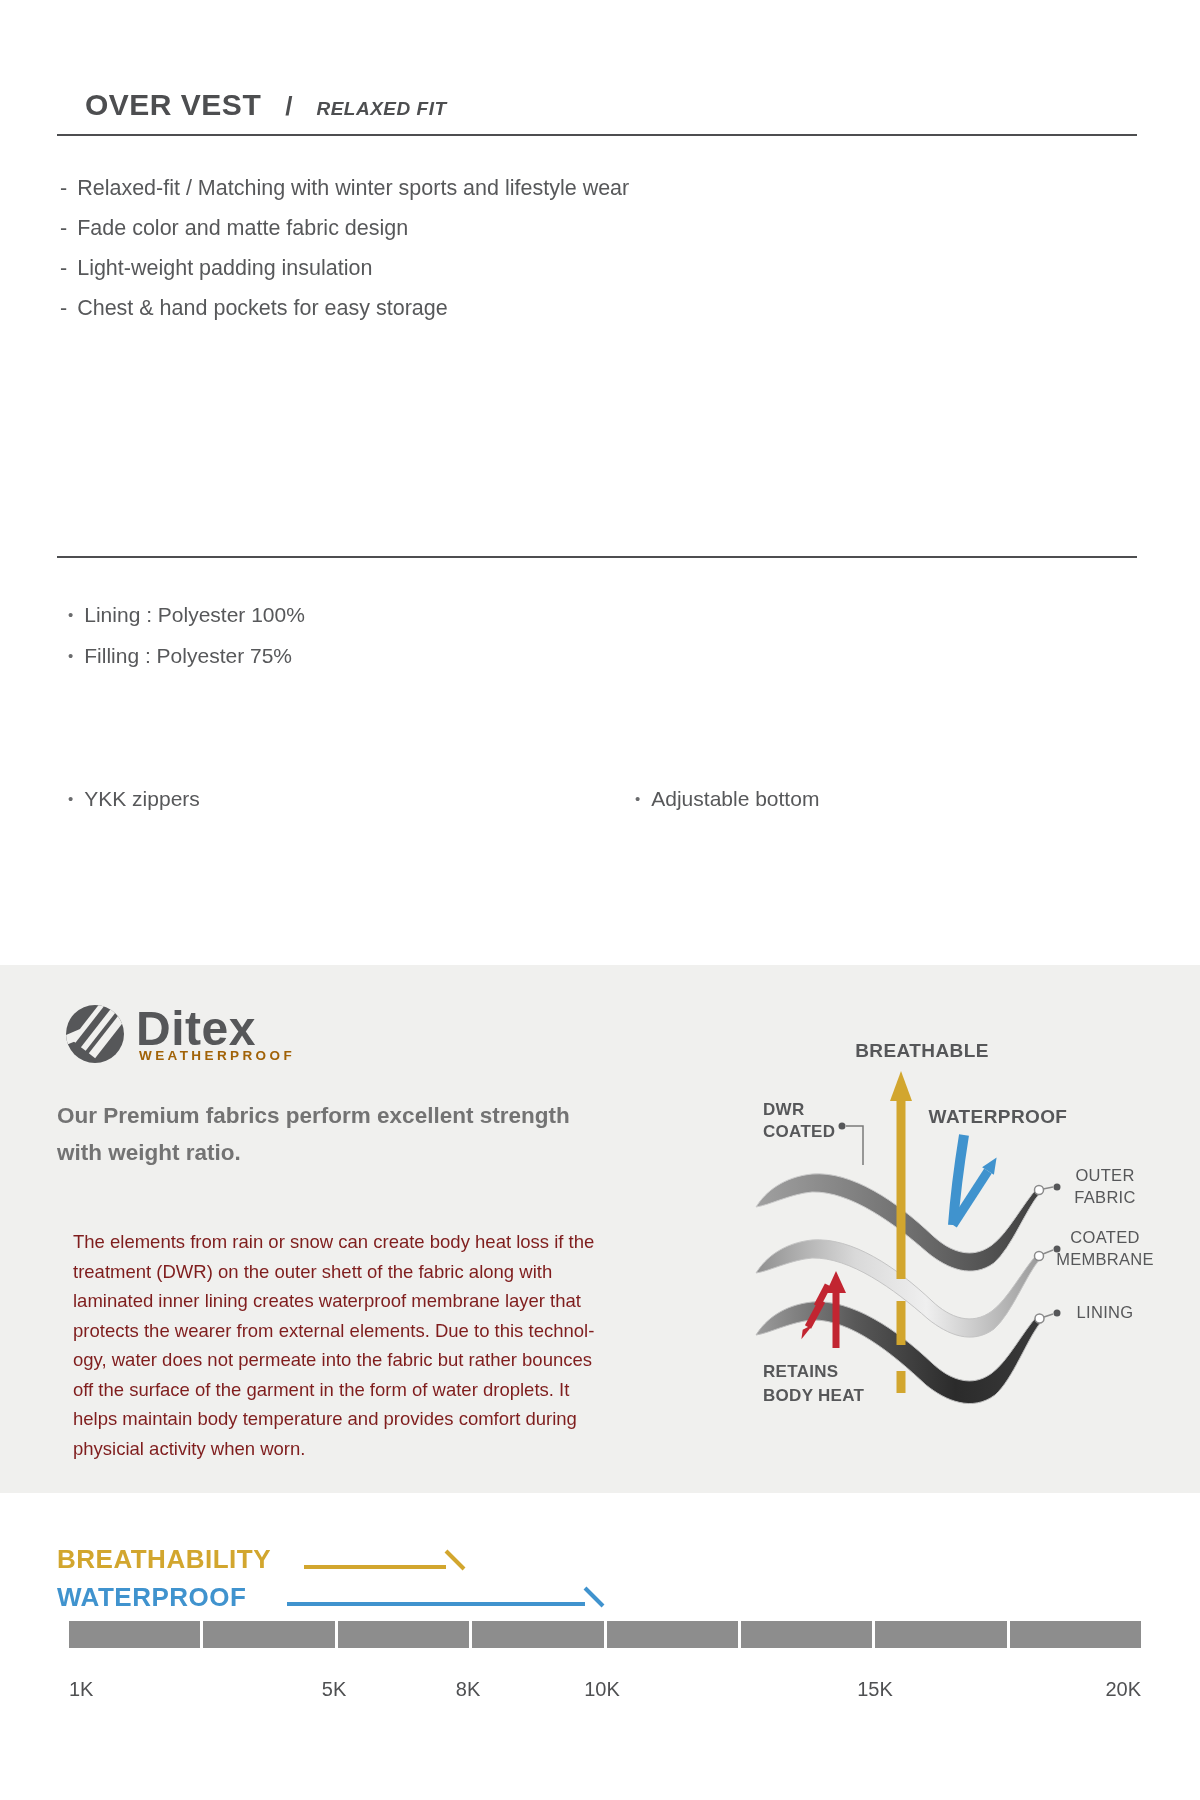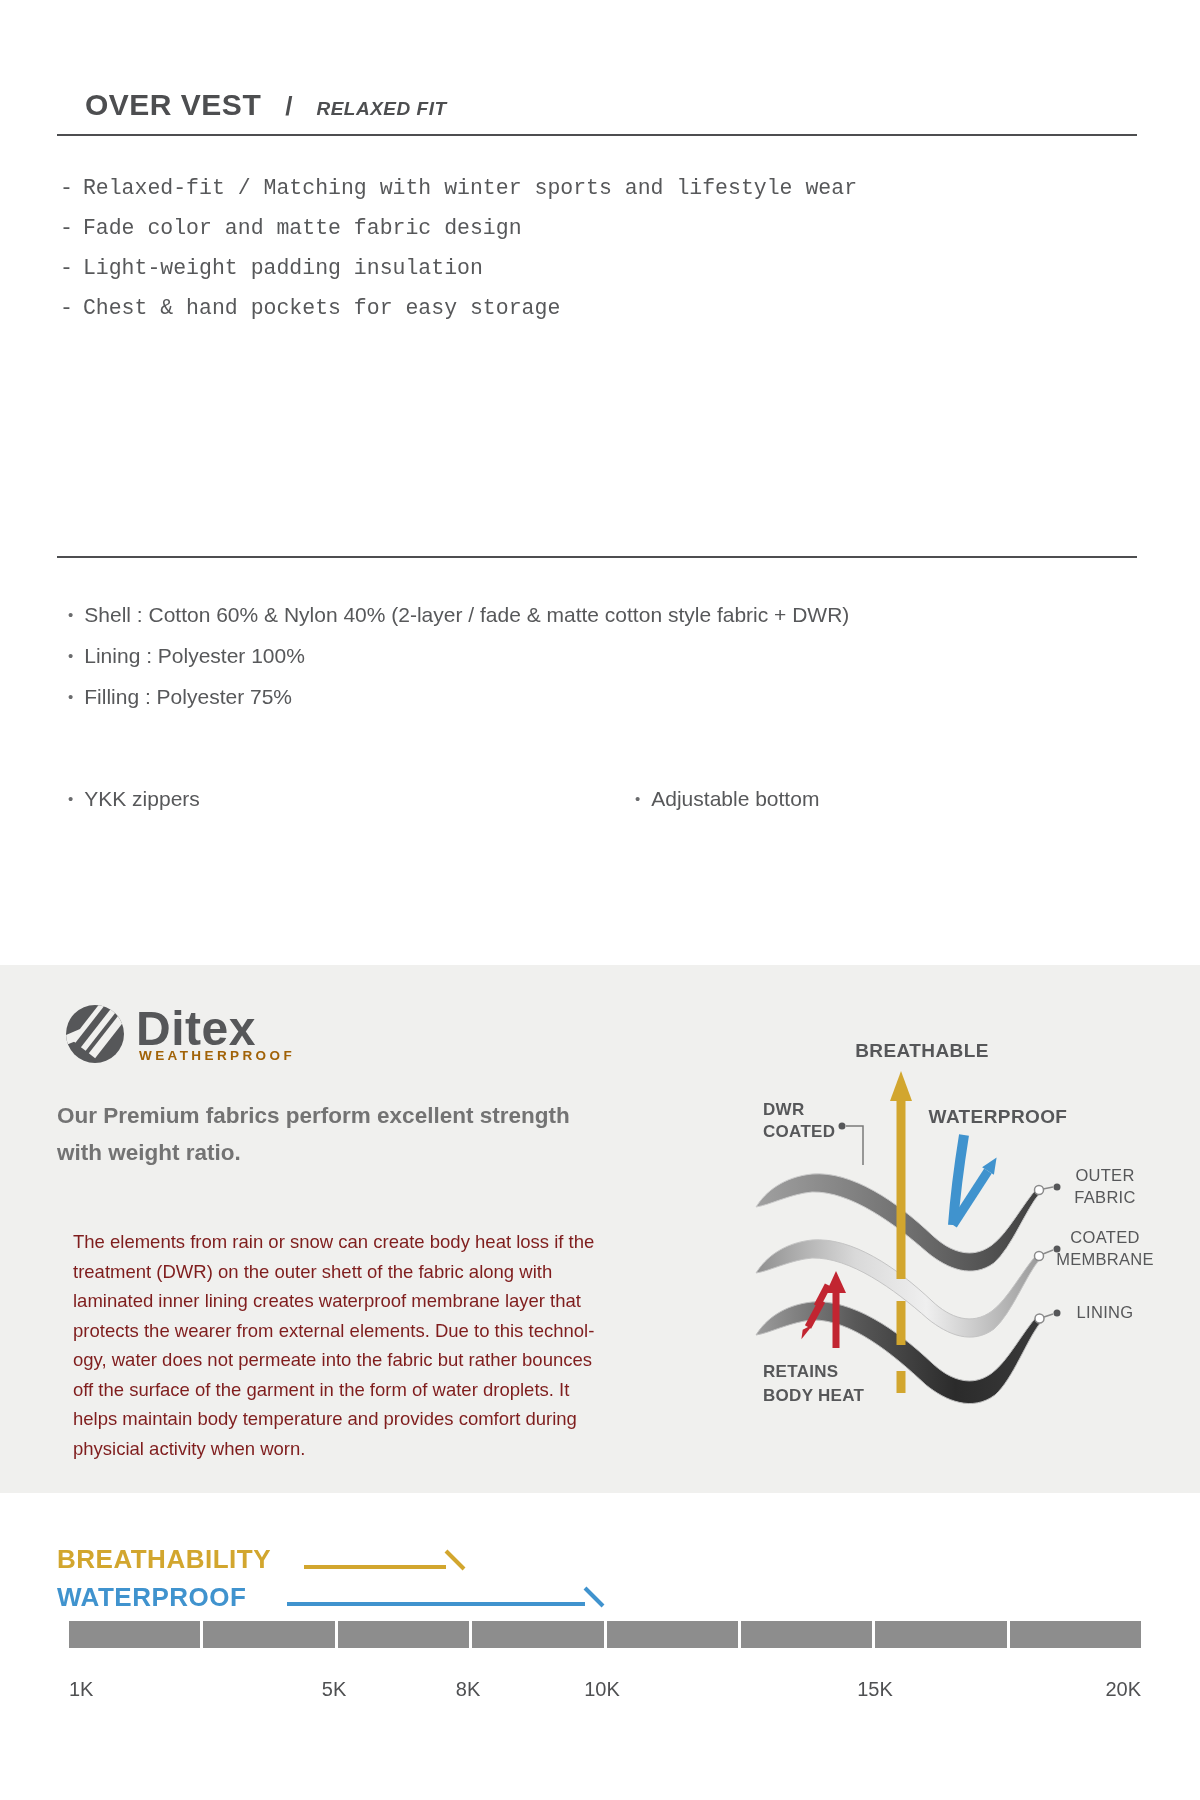--- a/index.html
+++ b/index.html
@@ -13,21 +13,21 @@
   #title-row{left:57px;top:88px;display:flex;align-items:baseline;gap:24px;margin-left:28px;}
   #title-main{font-size:30px;font-weight:800;letter-spacing:0.5px;color:#4d4e50;}
   #title-slash{font-size:26px;font-weight:700;color:#4d4e50;}
   #title-fit{font-size:19px;font-weight:800;letter-spacing:0.5px;color:#4d4e50;font-style:italic;}
   .rule{left:57px;width:1080px;height:2px;background:#4d4e50;}
   #rule-1{top:134px;}
   #rule-2{top:556px;}
 
   
   #feature-list{left:60px;top:168px;font-size:21.5px;line-height:40px;}
-  #feature-list .line{white-space:nowrap;font-family:Liberation Mono, monospace;}
+  #feature-list .line{white-space:nowrap;}
   #feature-list .dash{margin-right:10px;}
 
   
   #tech-heading{left:57px;top:516px;font-size:29px;font-weight:800;letter-spacing:0.3px;color:#4d4e50;}
   #tech-list{left:68px;top:594px;font-size:21px;line-height:41px;}
   .dot{font-size:15px;vertical-align:2px;margin-right:11px;color:#6a6b6d;}
   #extras{left:68px;top:787px;font-size:21px;white-space:nowrap;}
   #extra-2{left:635px;top:787px;font-size:21px;white-space:nowrap;}
 
   
@@ -81,21 +81,20 @@
   <div class="abs" id="feature-list">
     <div class="line"><span class="dash">-</span><span>Relaxed-fit / Matching with winter sports and lifestyle wear</span></div>
     <div class="line"><span class="dash">-</span><span>Fade color and matte fabric design</span></div>
     <div class="line"><span class="dash">-</span><span>Light-weight padding insulation</span></div>
     <div class="line"><span class="dash">-</span><span>Chest &amp; hand pockets for easy storage</span></div>
   </div>
 
   <div class="abs rule" id="rule-2"></div>
 
   <div class="abs" id="tech-list">
-    <div class="line"><span class="dot">•</span><span>Shell : Cotton 60% &amp; Nylon 40% (2-layer / fade &amp; matte cotton style fabric + DWR)</span></div>
     <div class="line"><span class="dot">•</span><span>Lining : Polyester 100%</span></div>
     <div class="line"><span class="dot">•</span><span>Filling : Polyester 75%</span></div>
   </div>
 
   <div class="abs" id="extras">
     <span class="dot">•</span><span>YKK zippers</span>
   </div>
   <div class="abs" id="extra-2">
     <span class="dot">•</span><span>Adjustable bottom</span>
   </div>

